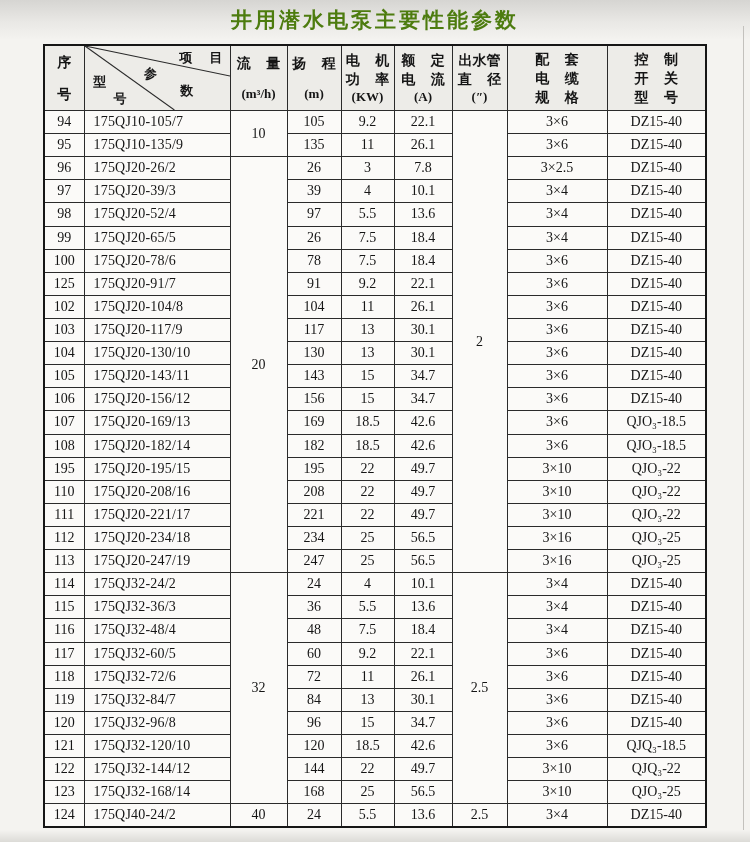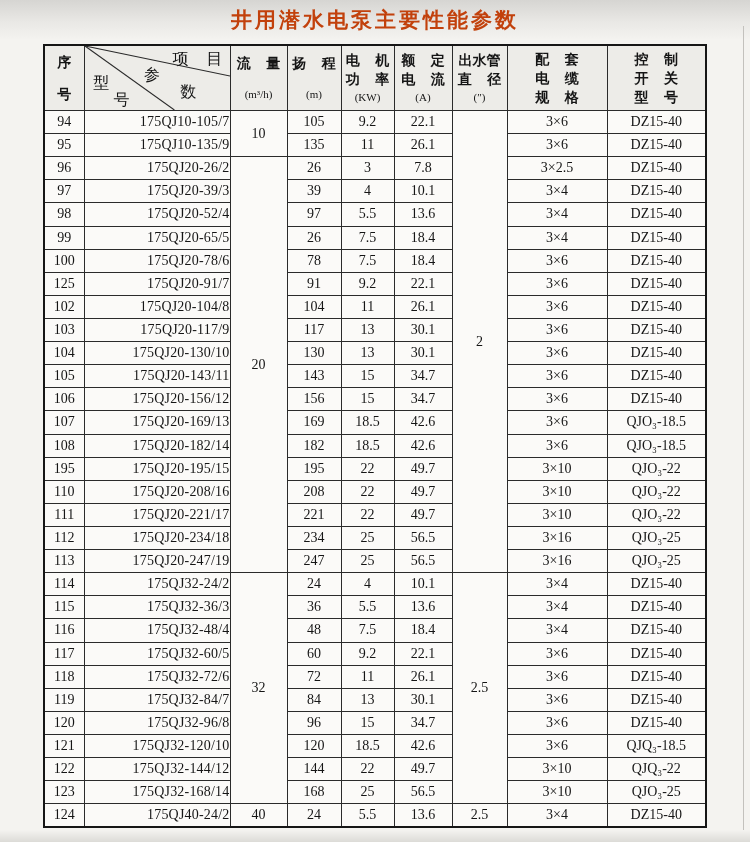--- a/index.html
+++ b/index.html
@@ -21,47 +21,47 @@
     background:linear-gradient(0deg,#dcdbd7,#f4f3f0);
   }
   .scan-edge{
     position:absolute;top:26px;bottom:0;right:6px;width:1px;
     background:#c3c1bd;
   }
   .title{
     position:absolute;top:0;left:0;width:100%;height:40px;
     margin:0;display:flex;align-items:center;justify-content:center;
     font-family:Liberation Sans, sans-serif;
-    font-size:21px;font-weight:bold;letter-spacing:3px;color:#c2410c;
+    font-size:21px;font-weight:bold;letter-spacing:3px;color:#4d7c0f;
   }
   table.pump{
     position:absolute;left:43px;top:44px;width:662px;height:784px;
     border-collapse:collapse;table-layout:fixed;
     background:#fbfaf8;
     border:2px solid #161616;
   }
   th,td{
     border:1px solid #2b2b2b;
     padding:0;text-align:center;vertical-align:middle;
     color:#151515;overflow:hidden;
   }
   thead th{background:#edece8;font-weight:600;height:64px;}
   tbody tr{height:23px;margin-top:12px;}
   td{font-size:14px;}
-  td.model{text-align:right;letter-spacing:0.2px;}
+  td.model{text-align:left;padding-left:9px;letter-spacing:0.2px;}
   .hcn{font-size:14px;line-height:19px;word-spacing:12px;}
-  .hunit{font-size:11px;line-height:16px;font-weight:400;word-spacing:0;}
+  .hunit{font-size:13px;line-height:16px;font-weight:700;word-spacing:0;}
   
   th > .hcn:first-child:nth-last-child(2){margin-bottom:13px;}
   
   th.diagcell{padding:0;background:#edece8;}
   .diagwrap{position:relative;width:100%;height:64px;}
   .diagwrap svg{position:absolute;left:0;top:0;width:100%;height:100%;}
   .diagwrap line{stroke:#2b2b2b;stroke-width:1.1;}
-  .dlabel{position:absolute;font-size:16px;font-weight:400;white-space:nowrap;text-align:center;}
+  .dlabel{position:absolute;font-size:13px;font-weight:700;white-space:nowrap;text-align:center;}
   .d-top{top:3px;right:7px;word-spacing:14px;}
   .d-mid-a{left:41%;top:30%;}
   .d-mid-b{left:66%;top:56%;}
   .d-bot-a{left:6%;top:42%;}
   .d-bot-b{left:20%;top:68%;}
 </style>
 </head>
 <body>
 
 <div class="sheet">

